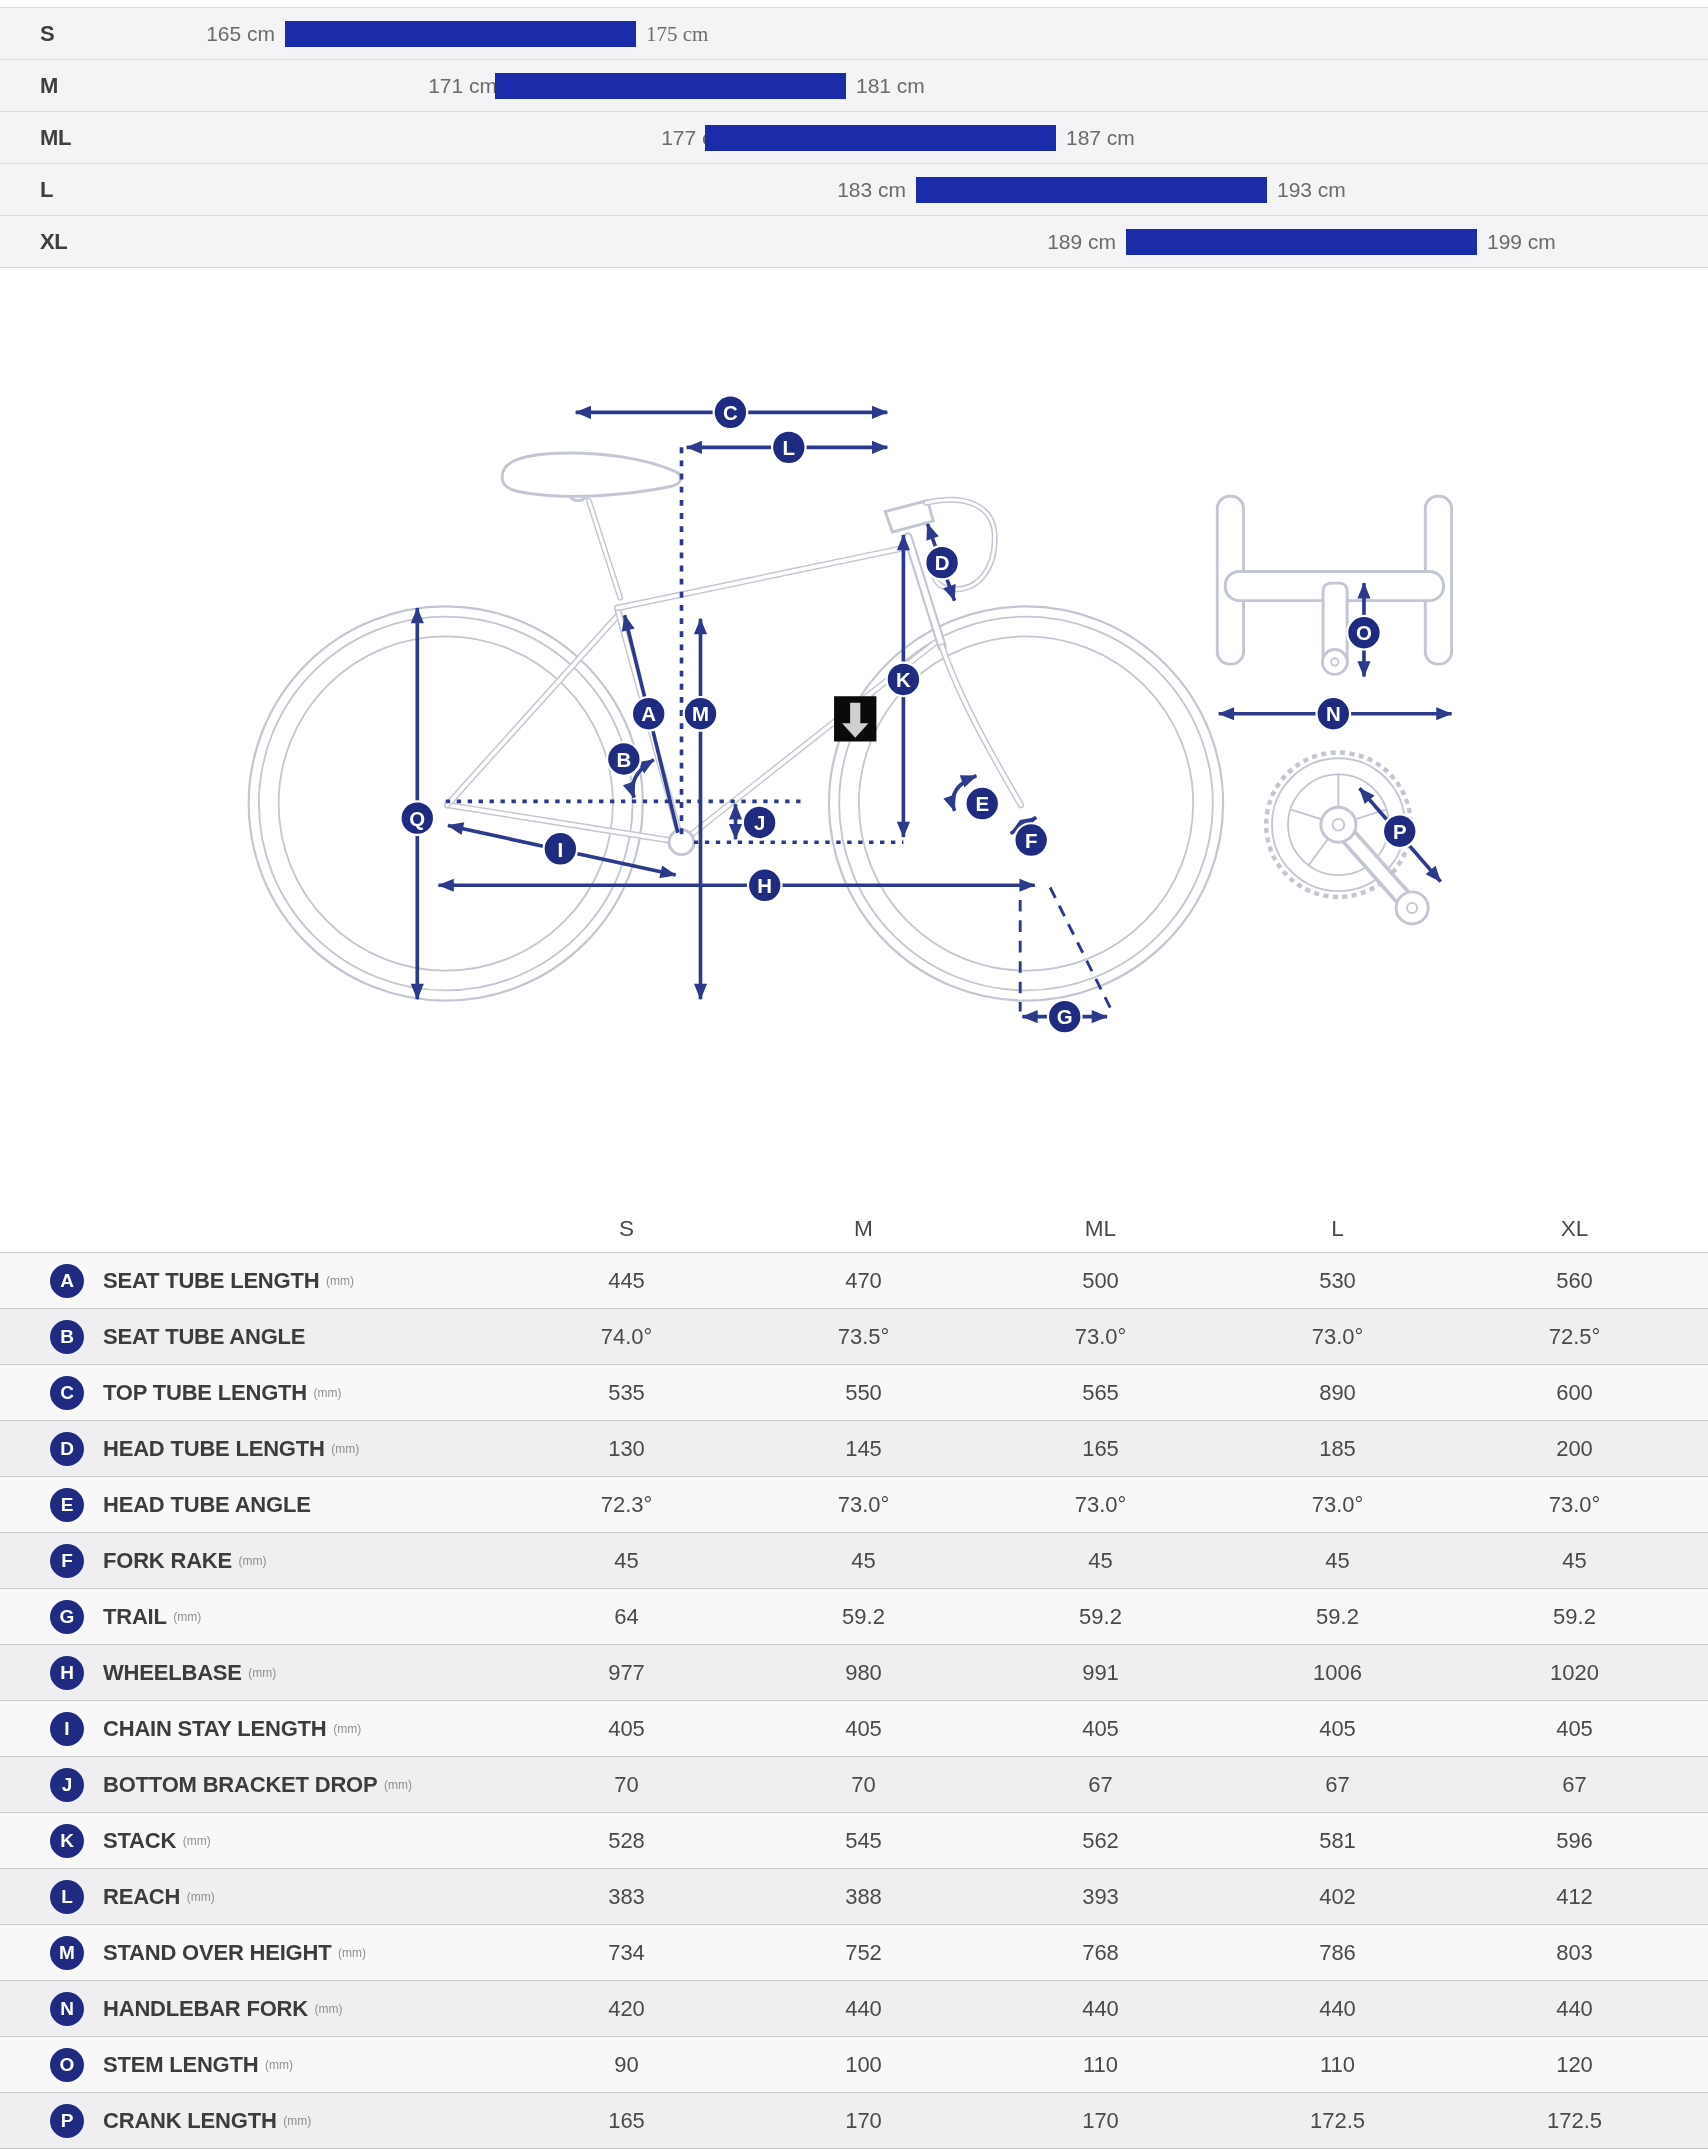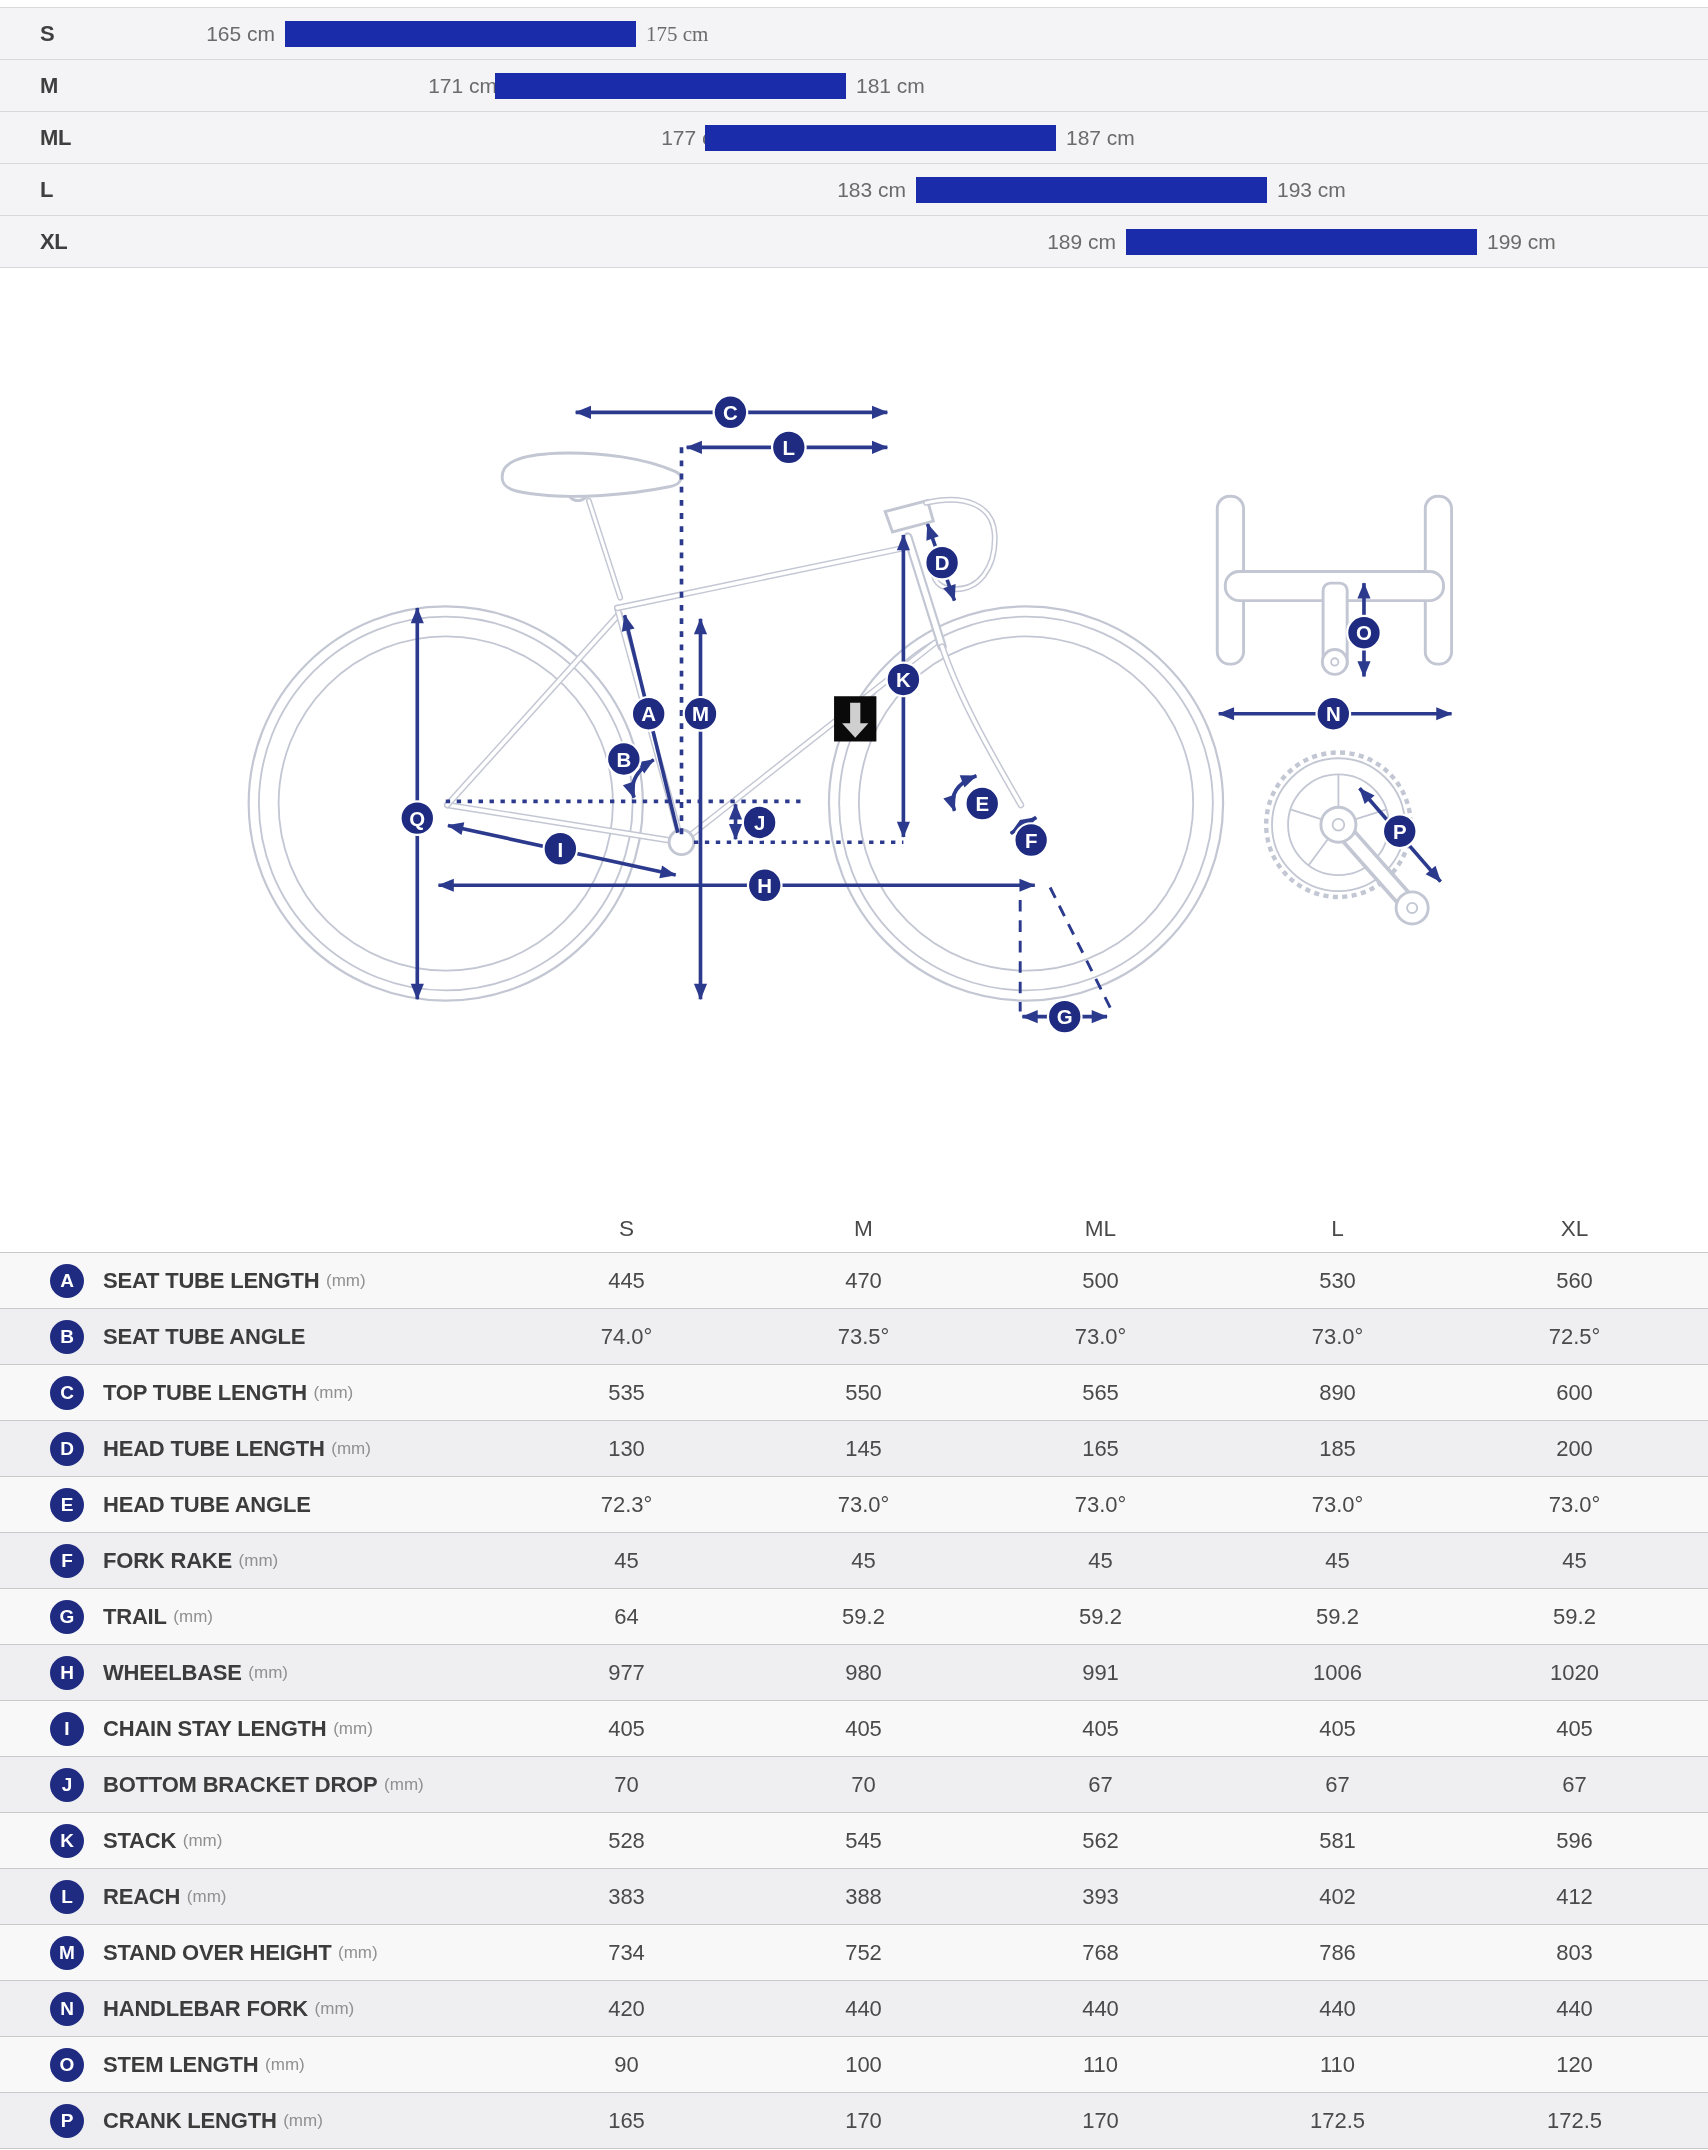--- a/index.html
+++ b/index.html
@@ -35,21 +35,21 @@
   .geo-table thead th{height:45px;background:#ffffff;font-size:22.6px;font-weight:400;color:#4a4a4a;text-align:center;vertical-align:middle;}
   .geo-table tbody tr{border-top:1.5px solid #c9c9cc;}
   .geo-table tbody tr:last-child{border-bottom:1.5px solid #c9c9cc;}
   .geo-table tbody tr:nth-child(odd){background:#f8f8f9;}
   .geo-table tbody tr:nth-child(even){background:#efeff1;}
   .geo-table td{height:53px;vertical-align:middle;}
   .lbl-cell{padding-left:50px;white-space:nowrap;}
   .key-badge{display:inline-flex;align-items:center;justify-content:center;width:34px;height:34px;border-radius:50%;
     background:#1e2b80;color:#fff;font-size:19px;font-weight:bold;margin-right:19px;vertical-align:middle;}
   .row-label{font-size:22px;font-weight:bold;color:#3c3c3c;letter-spacing:-0.2px;vertical-align:middle;}
-  .row-unit{font-size:17px;color:#909090;margin-left:6.6px;vertical-align:middle;}
+  .row-unit{font-size:12px;color:#909090;margin-left:6.6px;vertical-align:middle;}
   .val{font-size:22px;color:#4a4a4a;text-align:center;}
 </style>
 </head>
 <body>
 
 <div class="page">
 
   <div class="size-chart" id="size-rows">
     <div class="size-row">
       <span class="size-label">S</span>

